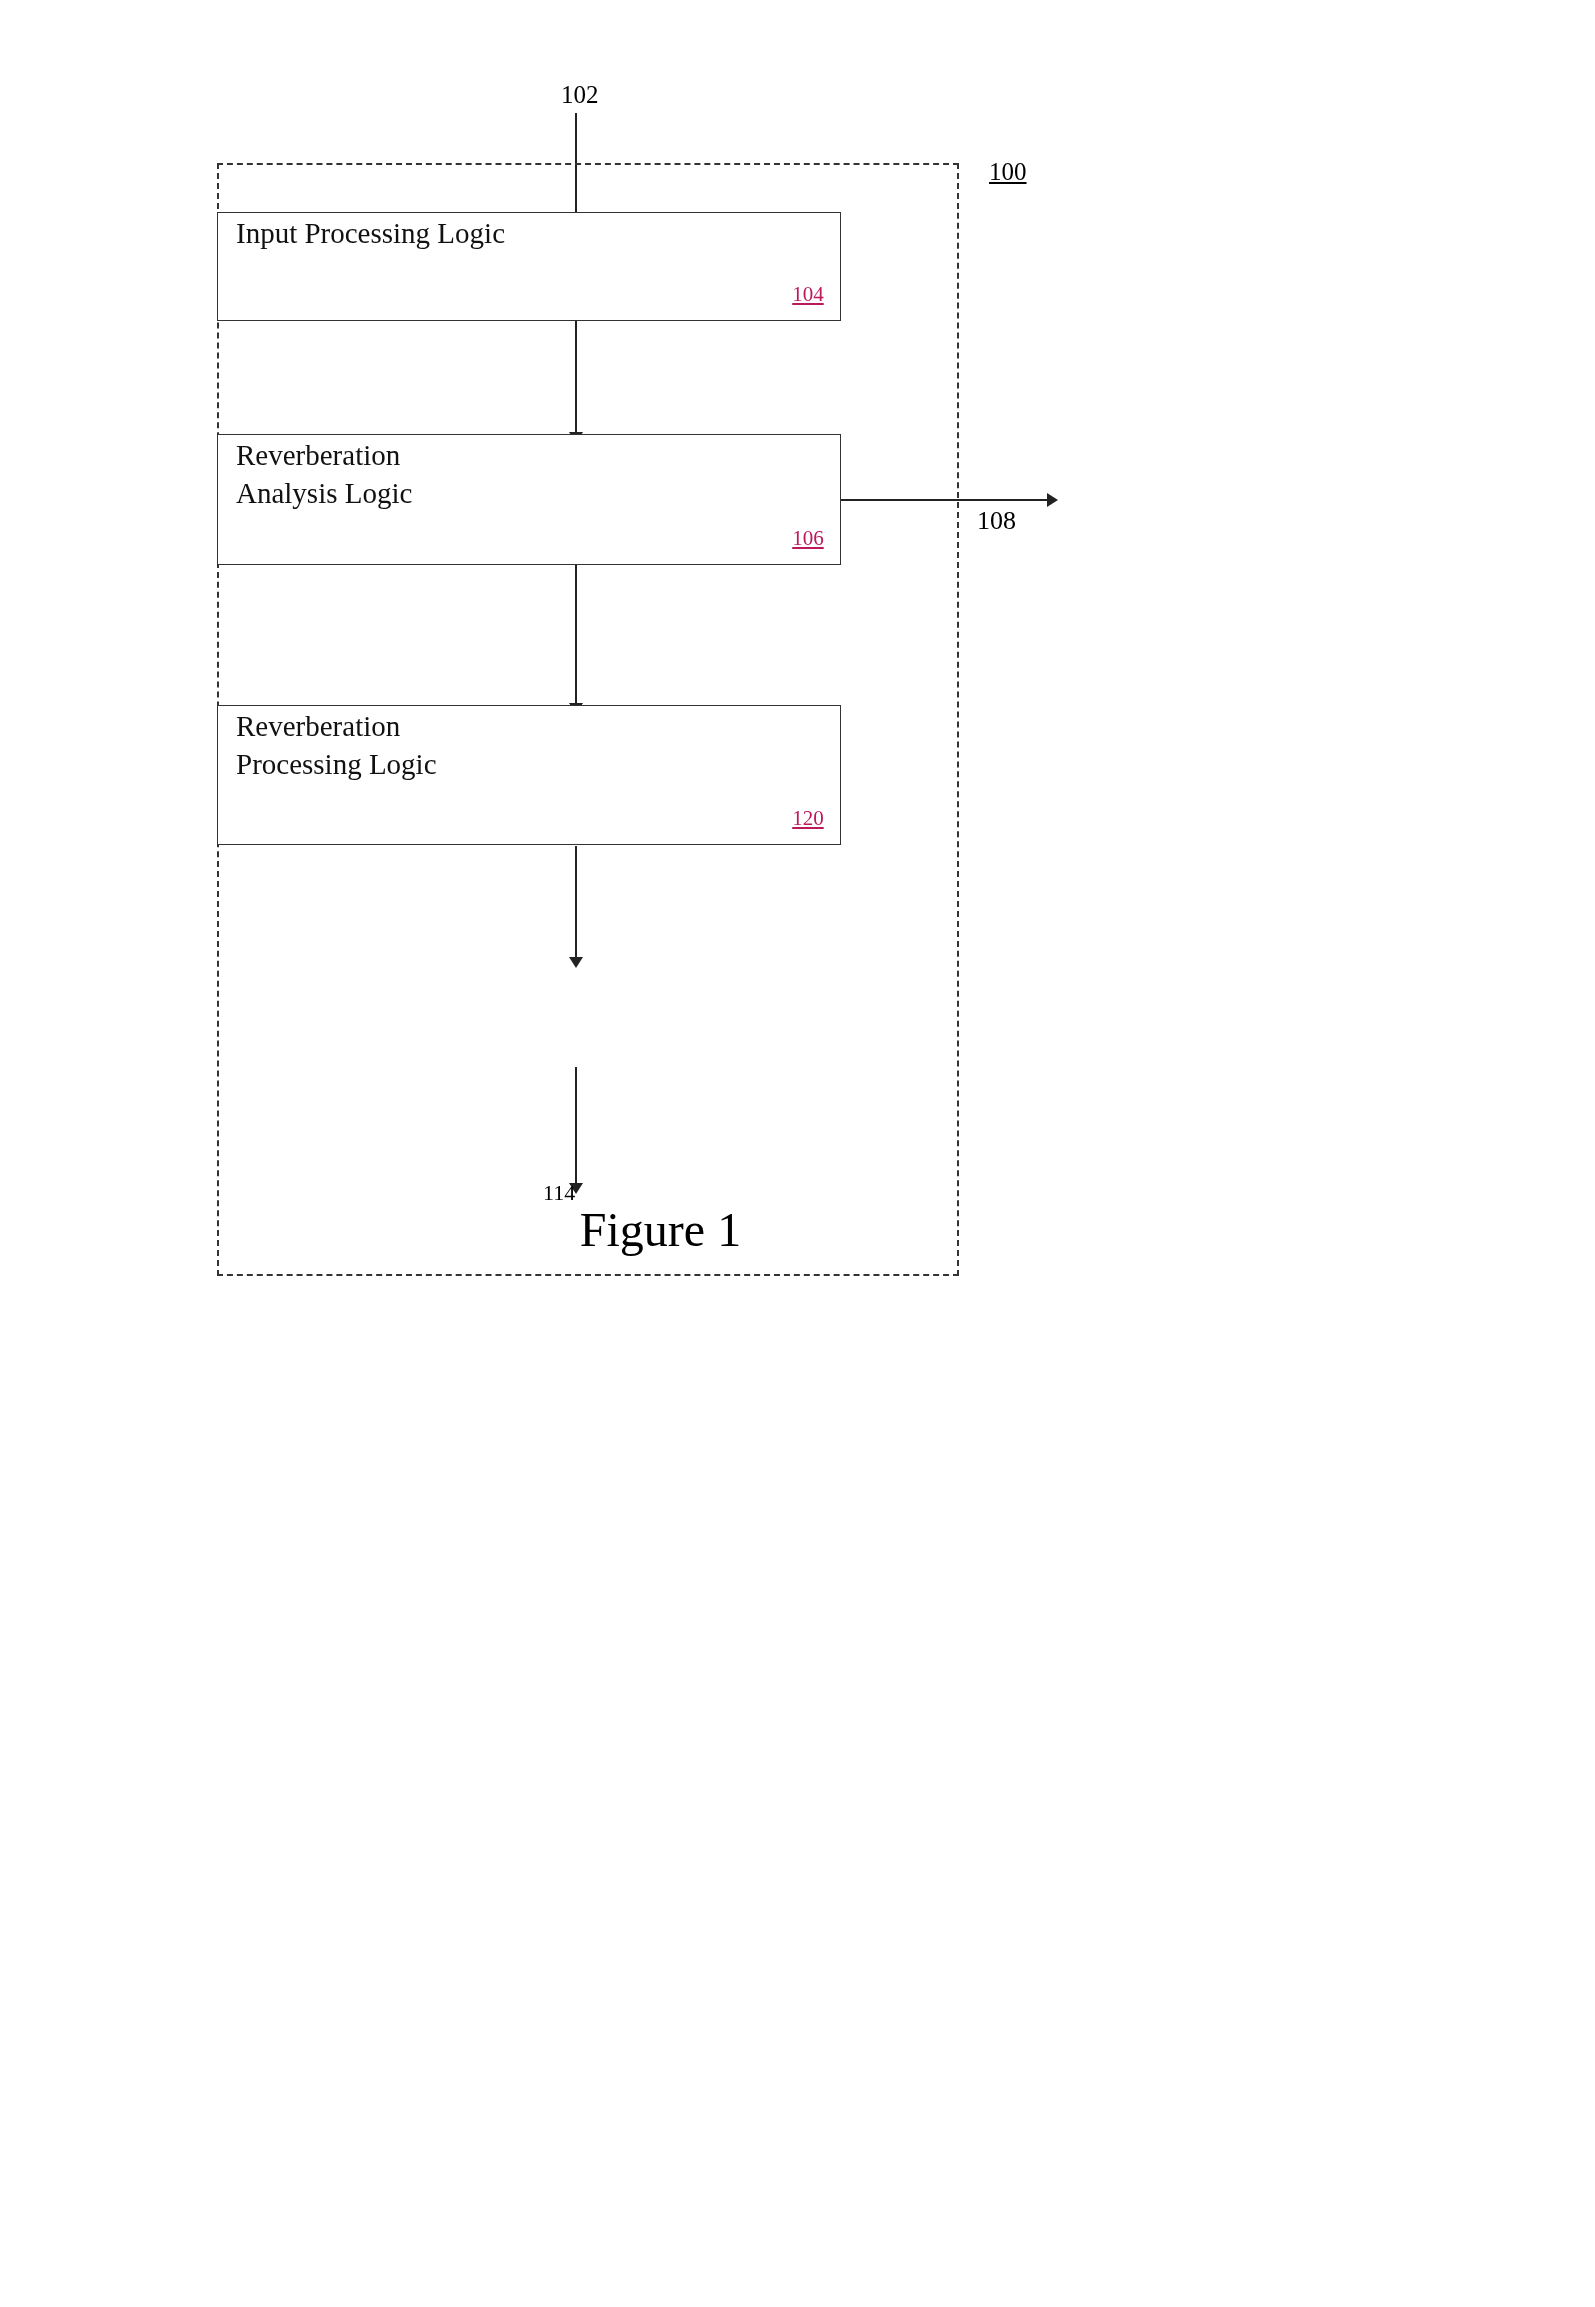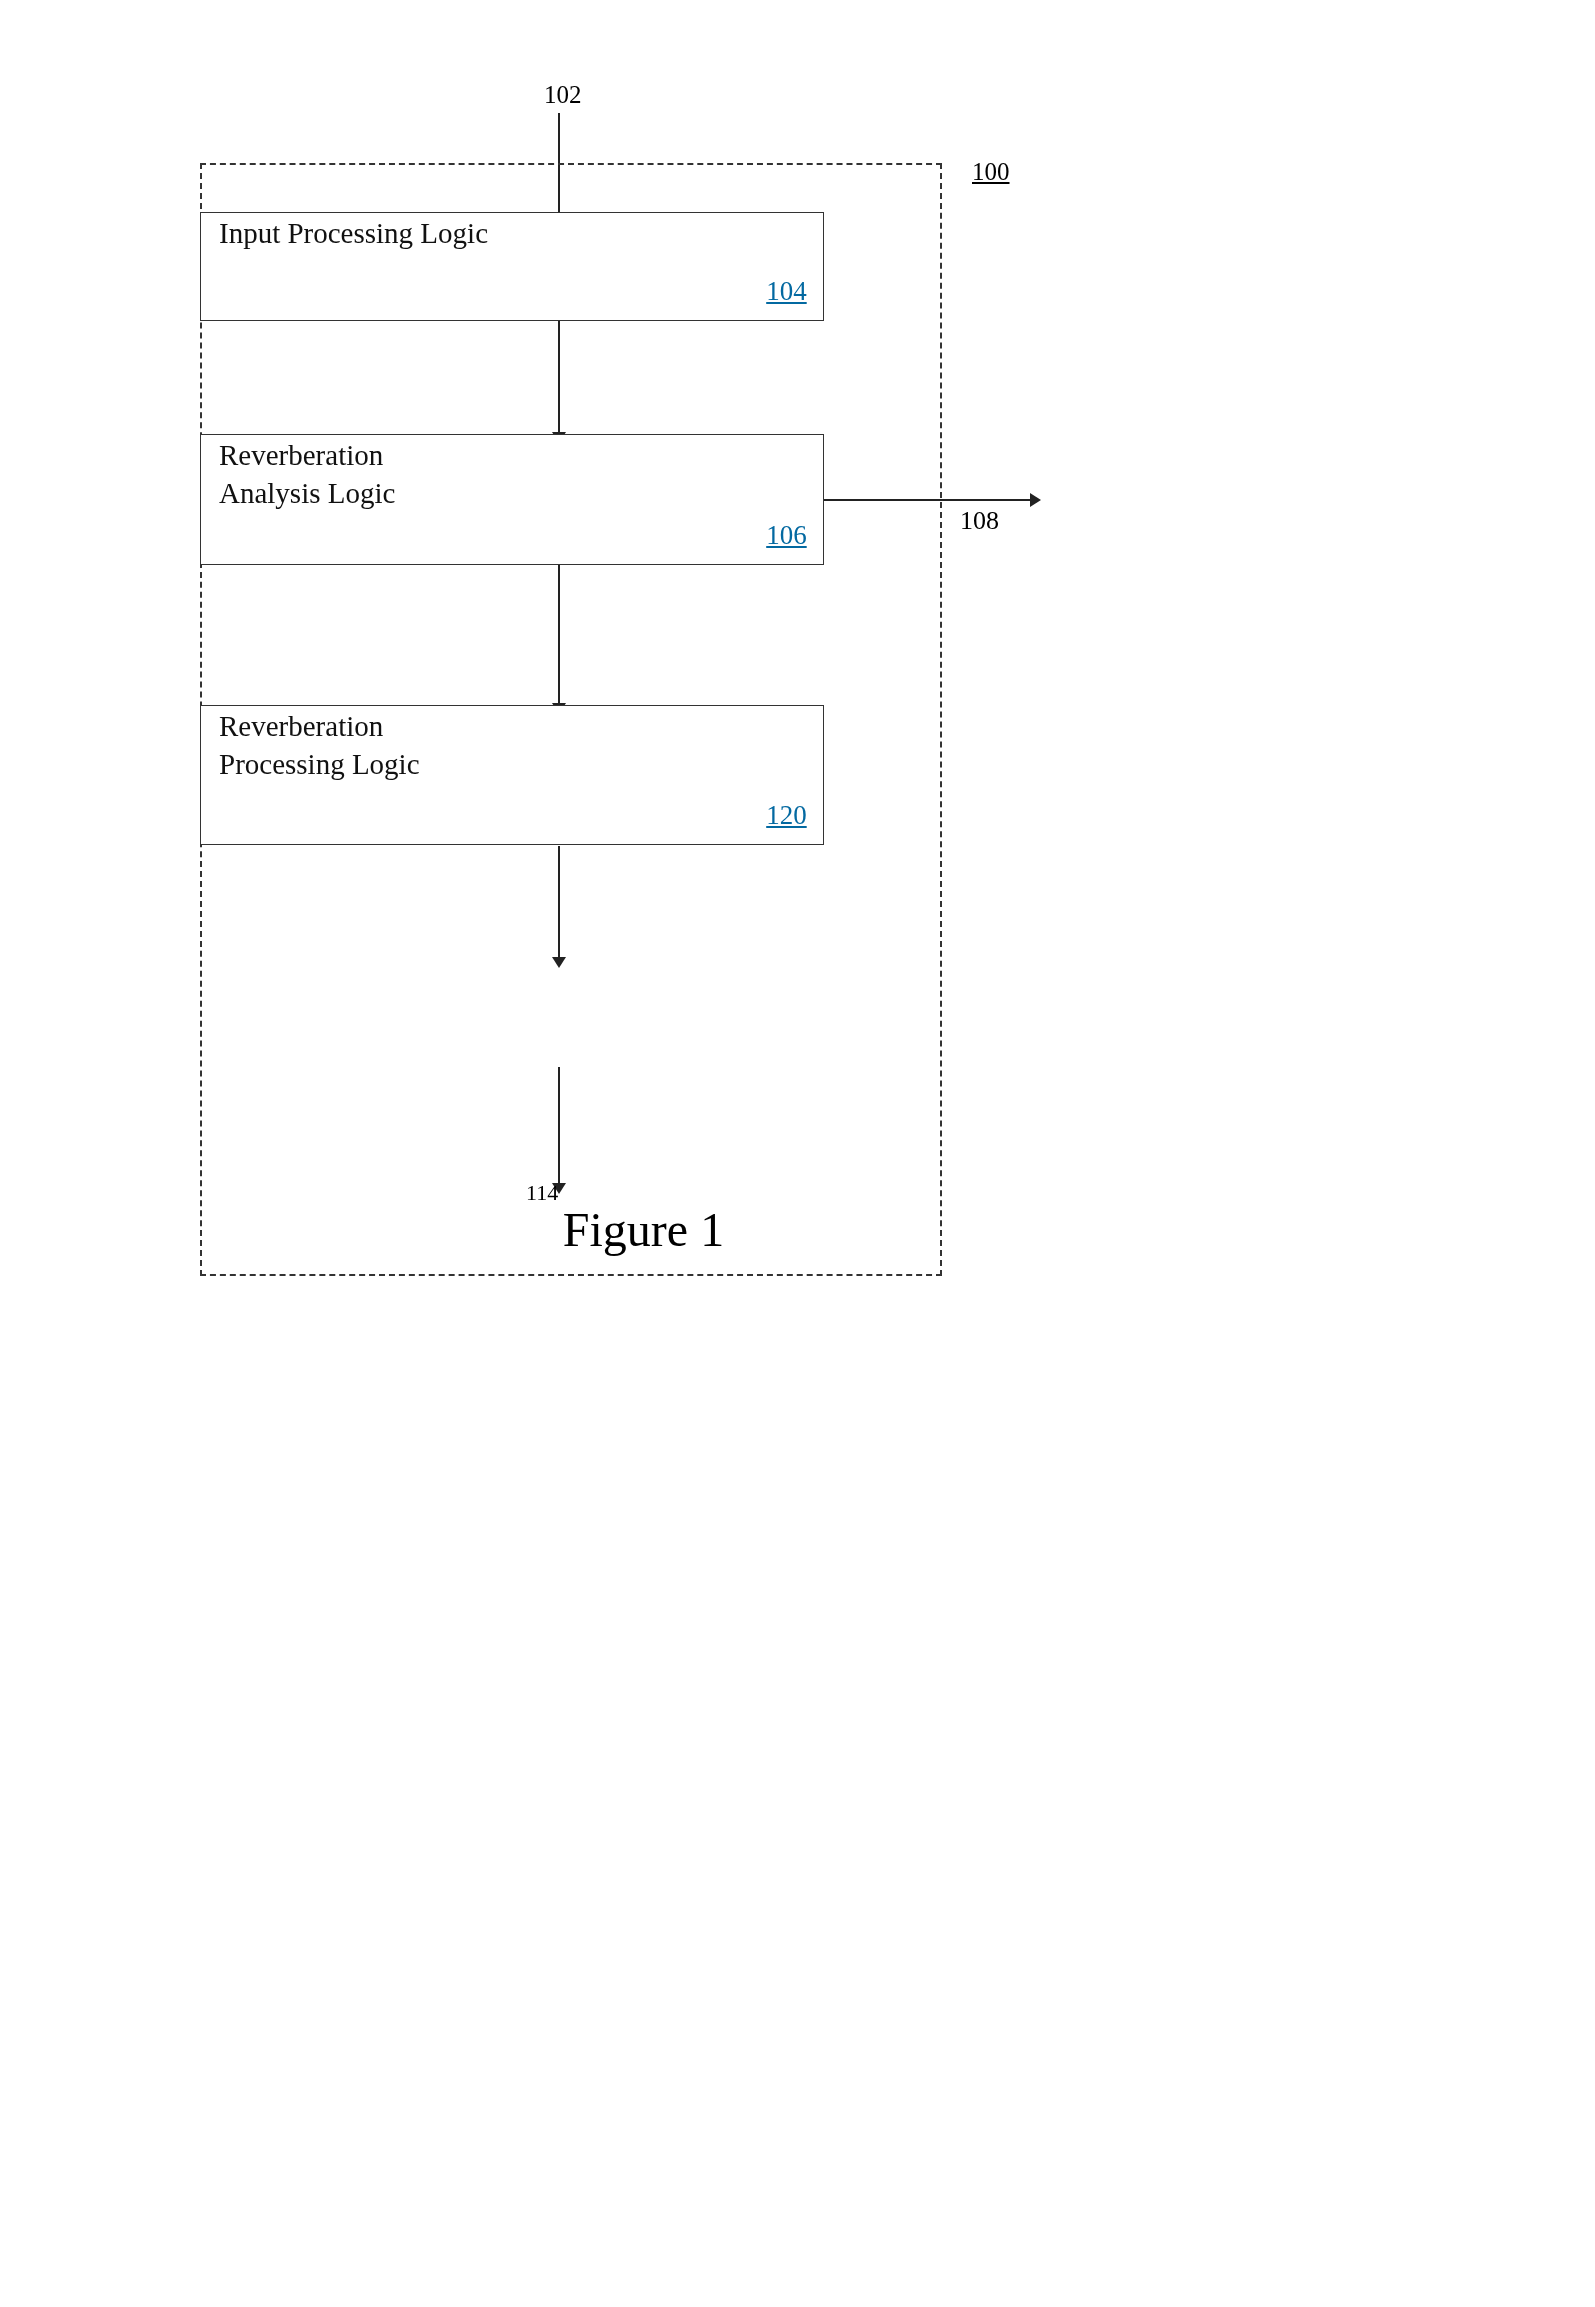--- a/index.html
+++ b/index.html
@@ -8,21 +8,21 @@
       font-family: 'Times New Roman', Times, serif;
       width: 1596px;
       height: 2308px;
       position: relative;
       overflow: hidden;
     }
 
     .diagram-area {
       position: absolute;
       top: 54px;
-      left: 146px;
+      left: 163px;
       width: 995px;
       height: 1402px;
     }
 
     
     .outer-box {
       position: absolute;
       top: 109px;
       left: 54px;
       width: 742px;
@@ -100,23 +100,23 @@
     .block-label {
       font-size: 29px;
       color: #111;
       line-height: 1.3;
     }
 
     .block-number {
       position: absolute;
       bottom: 12.7px;
       right: 16.3px;
-      font-size: 27px;
+      font-size: 21px;
       text-decoration: underline;
-      color: #0369a1;
+      color: #be185d;
     }
 
     
     .arrow-104-106 {
       position: absolute;
       top: 267px;
       left: 412px;
       width: 1.8px;
       height: 113px;
       background: #222;

